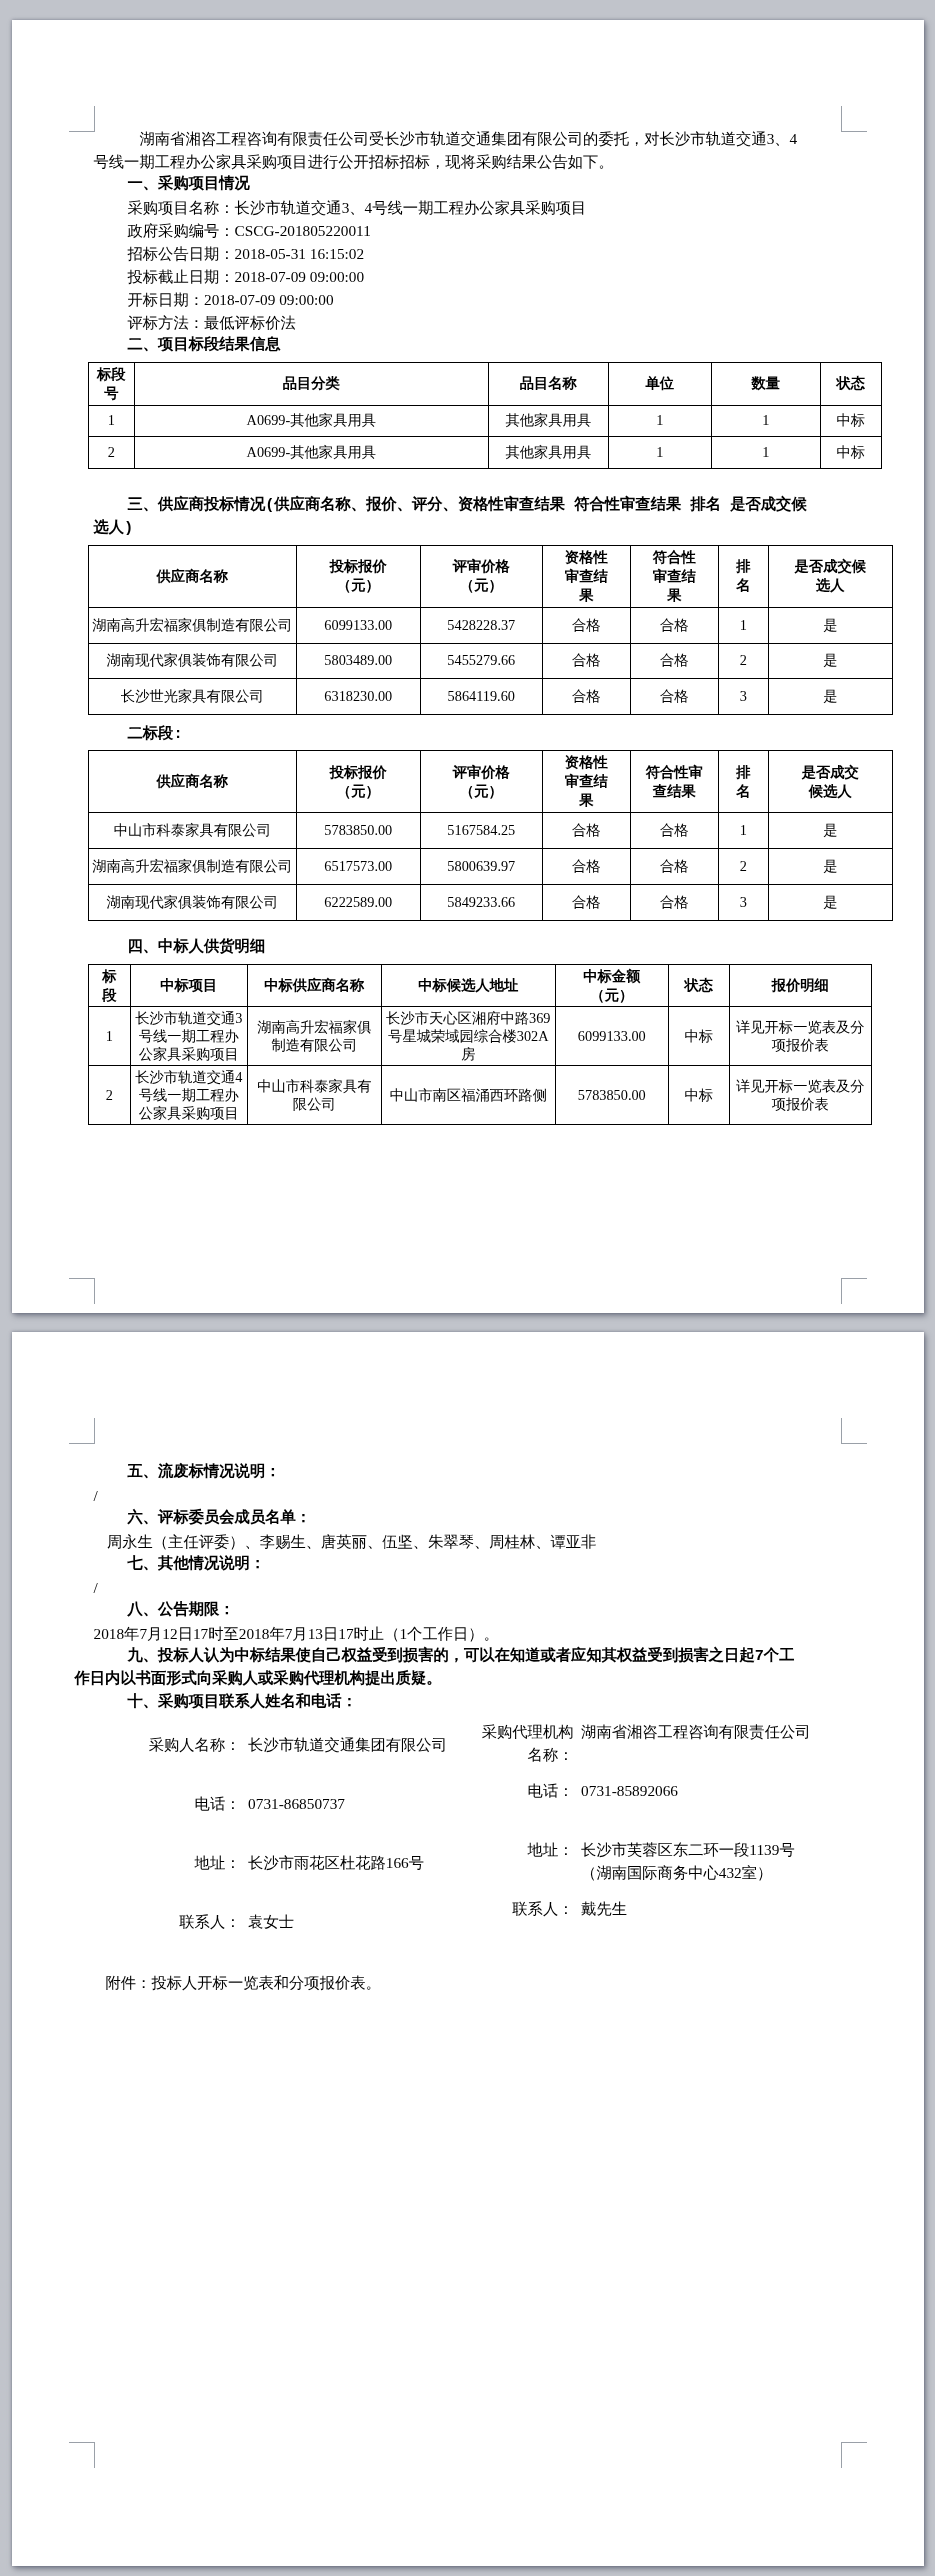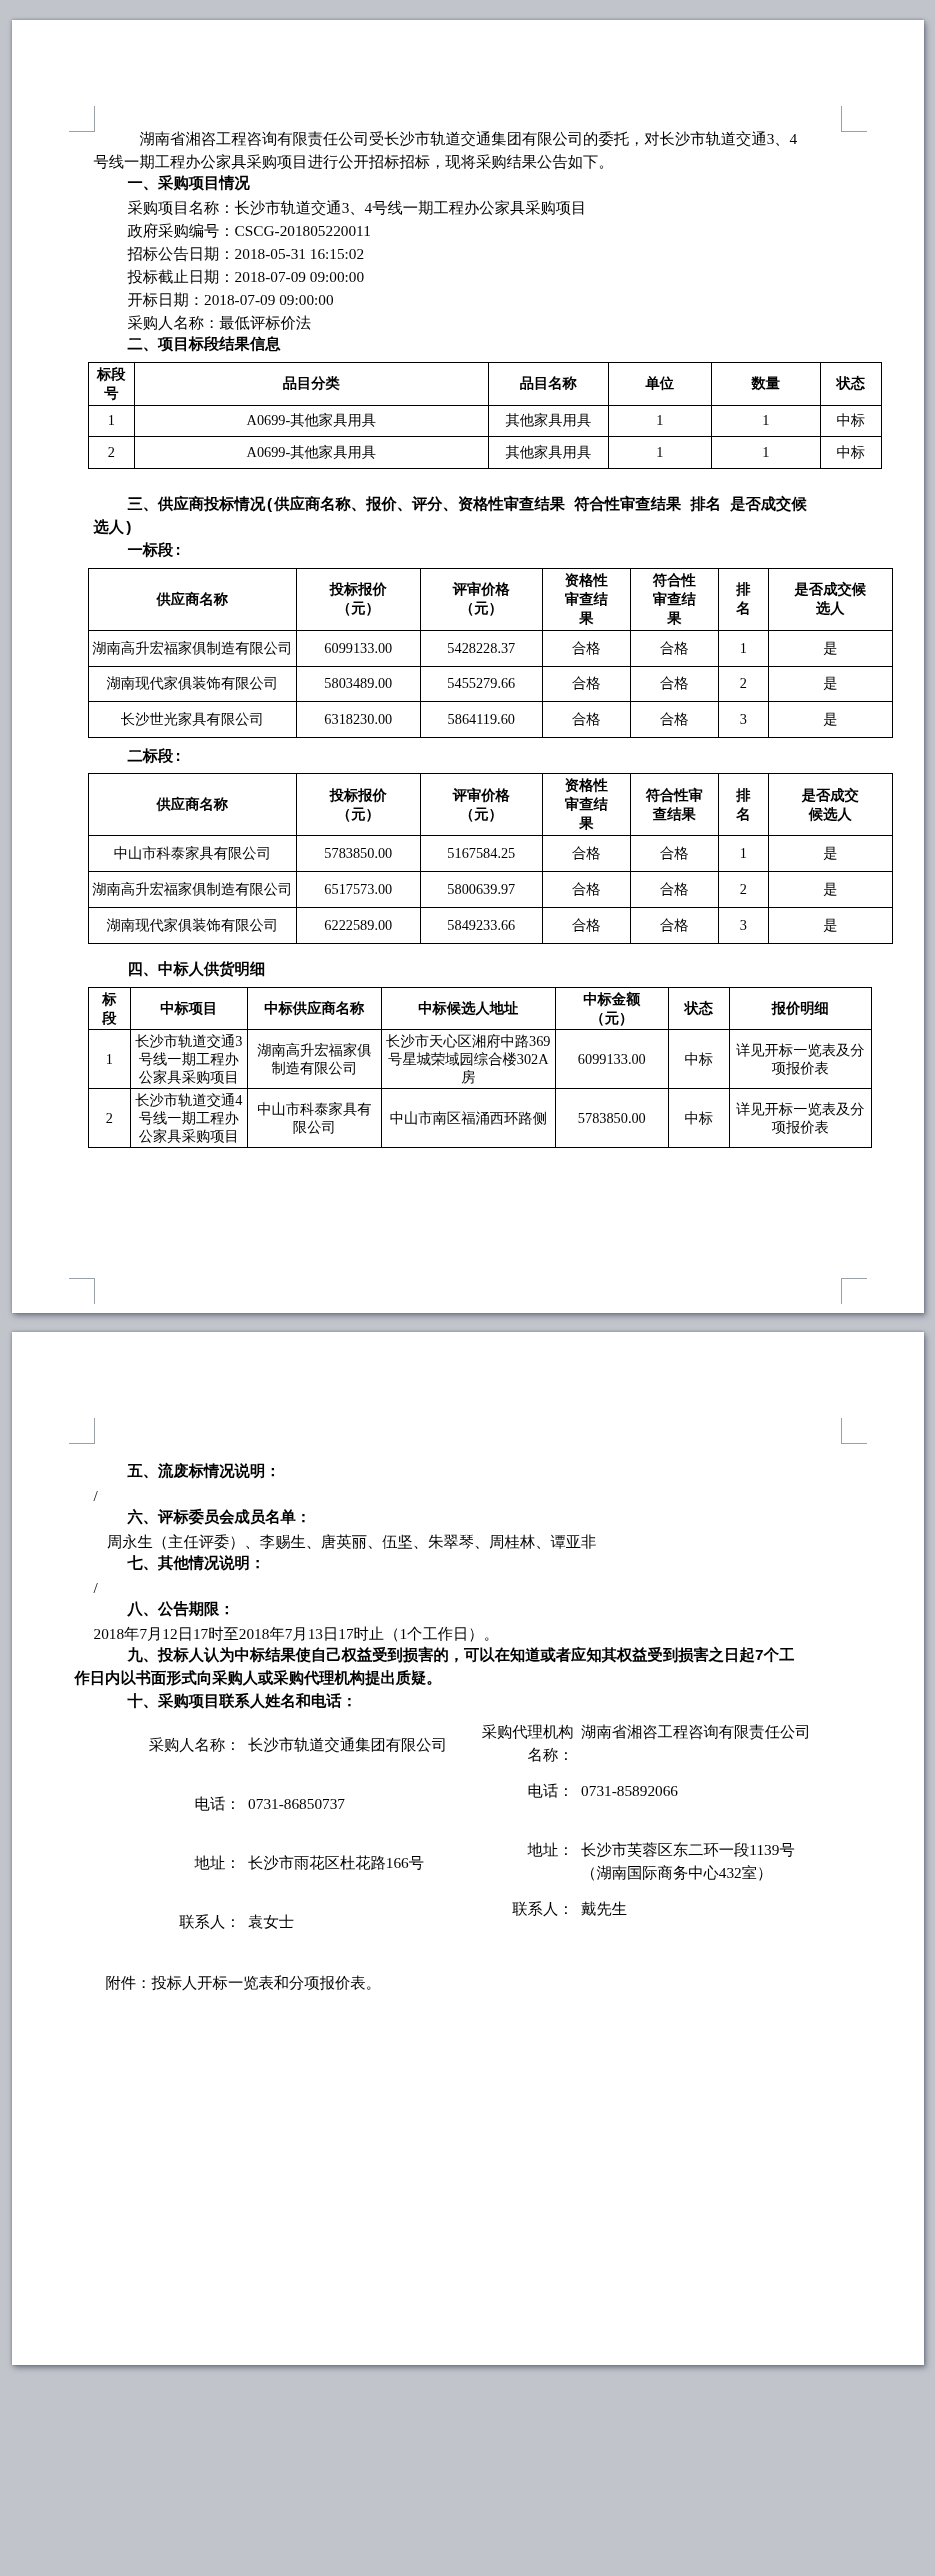--- a/index.html
+++ b/index.html
@@ -8,21 +8,21 @@
     background:#c1c4cb;
     font-family:"Liberation Serif","DejaVu Serif",serif;
     color:#000;overflow:hidden;
   }
   .page{
     position:absolute;left:11.5px;width:912px;background:#ffffff;
     box-shadow:0 0 2.9px rgba(70,75,92,.55), 1.9px 2.9px 5.7px rgba(70,75,92,.55);
     overflow:hidden;
   }
   .page-1{top:20px;height:1293px;}
-  .page-2{top:1332px;height:1033px;}
+  .page-2{top:1332px;height:1234px;}
   
   .mark{position:absolute;width:25px;height:25px;border:0 solid #9aa0a8;}
   .mark.tl{left:57px;top:86px;border-right-width:1px;border-bottom-width:1px;}
   .mark.tr{left:829px;top:86px;border-left-width:1px;border-bottom-width:1px;}
   .mark.bl{left:57px;border-right-width:1px;border-top-width:1px;}
   .mark.br{left:829px;border-left-width:1px;border-top-width:1px;}
   .page-1 .mark.bl,.page-1 .mark.br{top:1258px;}
   .page-2 .mark.bl,.page-2 .mark.br{top:1110px;}
 
   .content{padding:107px 34px 0 82px;font-size:15.3px;line-height:23px;}
@@ -70,21 +70,21 @@
     <div class="content">
       <p class="firstind">湖南省湘咨工程咨询有限责任公司受长沙市轨道交通集团有限公司的委托，对长沙市轨道交通3、4</p>
       <p>号线一期工程办公家具采购项目进行公开招标招标，现将采购结果公告如下。</p>
 
       <p class="hei ind">一、采购项目情况</p>
       <p class="ind">采购项目名称：长沙市轨道交通3、4号线一期工程办公家具采购项目</p>
       <p class="ind">政府采购编号：CSCG-201805220011</p>
       <p class="ind">招标公告日期：2018-05-31 16:15:02</p>
       <p class="ind">投标截止日期：2018-07-09 09:00:00</p>
       <p class="ind">开标日期：2018-07-09 09:00:00</p>
-      <p class="ind">采购人名称：最低评标价法</p>
+      <p class="ind">评标方法：最低评标价法</p>
 
       <p class="hei ind">二、项目标段结果信息</p>
 
       <table class="t lot-t" style="width:794px">
         <colgroup>
           <col style="width:46px">
             <col style="width:354px">
             <col style="width:120px">
           <col style="width:103px">
             <col style="width:109px">
@@ -115,21 +115,20 @@
           <td>1</td>
           <td>1</td>
           <td>中标</td>
         </tr>
       </tbody>
         </table>
 
       <p class="hei ind s3-gap">三、供应商投标情况(供应商名称、报价、评分、资格性审查结果 符合性审查结果 排名 是否成交候</p>
       <p class="hei">选人)</p>
 
-      <p class="hei ind">一标段:</p>
 
       <table class="t bid-t" style="width:805px">
         <colgroup>
           <col style="width:208px">
             <col style="width:124px">
             <col style="width:122px">
           <col style="width:88px">
             <col style="width:88px">
             <col style="width:50px">
             <col style="width:124px">

